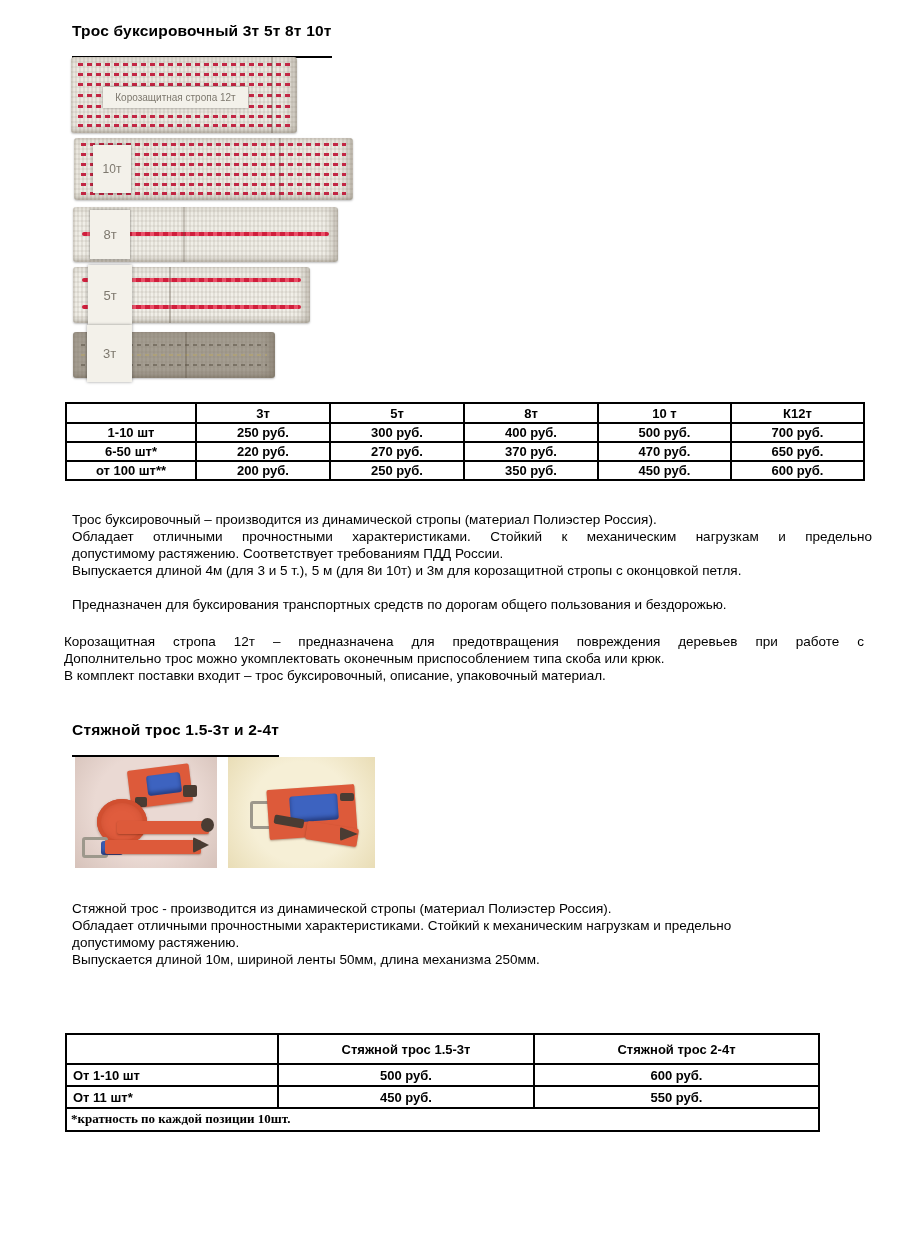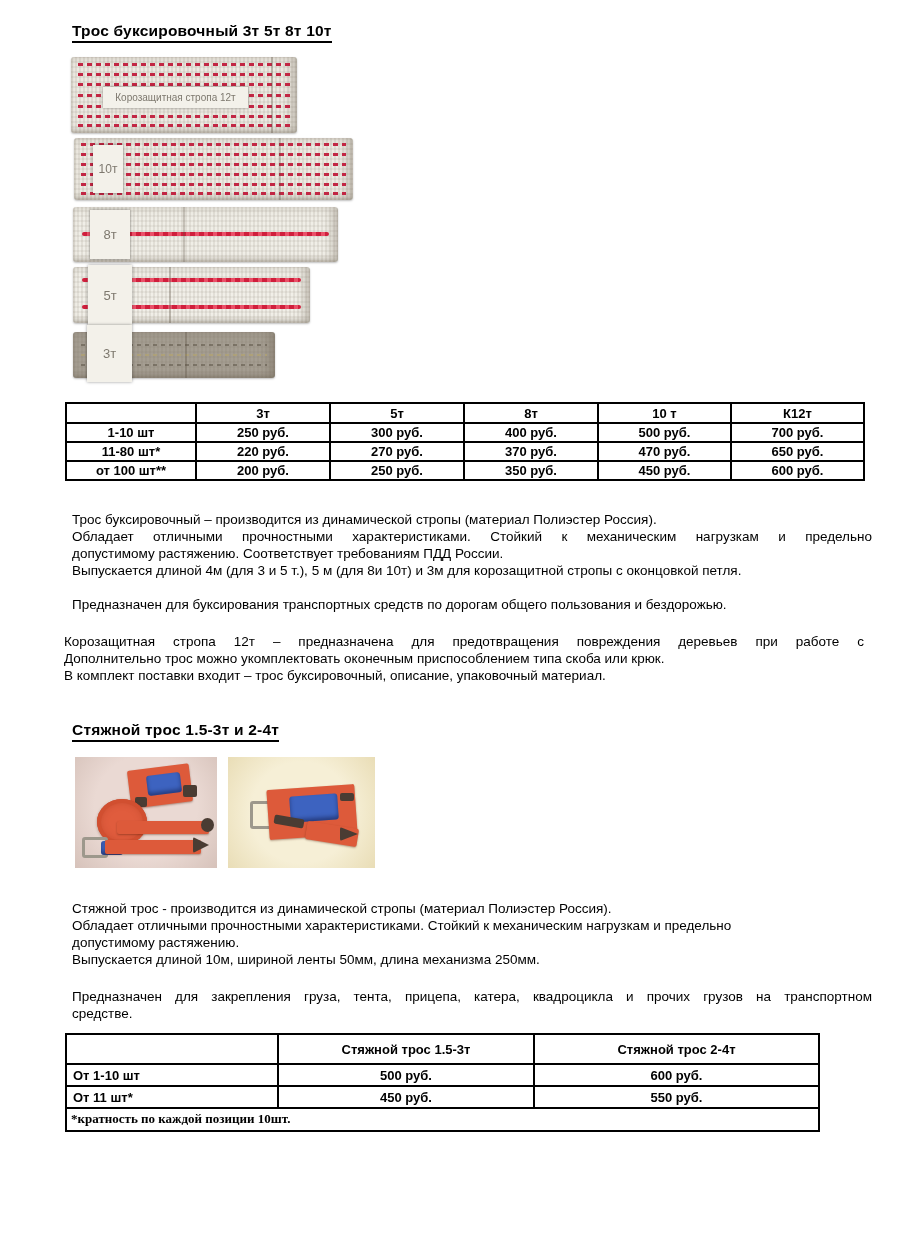--- a/index.html
+++ b/index.html
@@ -7,21 +7,21 @@
   .page {
     position:relative; width:900px; height:1258px; background:#ffffff;
     font-family:"Liberation Sans", sans-serif; color:#000;
     overflow:hidden;
   }
   .abs { position:absolute; }
 
   
   .doc-title {
     font-size:15.5px; font-weight:bold; letter-spacing:.2px;
-    border-bottom:2px solid #000; padding-bottom:1px; display:inline-block;
+    border-bottom:2px solid #000; padding-bottom:16px; display:inline-block;
   }
 
   
   .para { width:800px; font-size:13.5px; line-height:17px; }
   .line { white-space:nowrap; }
   .line.just { white-space:normal; text-align:justify; text-align-last:justify; }
 
   
   table { border-collapse:collapse; table-layout:fixed; }
   td, th {
@@ -97,21 +97,21 @@
     </div>
 
     <div class="strap" style="left:6px; top:81px; width:279px; height:62px;">
       <div class="stitch" style="top:5px;"></div>
       <div class="stitch" style="top:15px;"></div>
       <div class="stitch" style="top:25px;"></div>
       <div class="stitch" style="top:35px;"></div>
       <div class="stitch" style="top:45px;"></div>
       <div class="stitch" style="top:54px;"></div>
       <div class="fold" style="right:72px;"></div>
-      <div class="tag" style="left:19px; top:7px; width:30px; height:48px; font-size:12px;">10т</div>
+      <div class="tag" style="left:19px; top:7px; width:38px; height:48px; font-size:12px;">10т</div>
     </div>
 
     <div class="strap" style="left:5px; top:150px; width:265px; height:55px; background-color:#f0eee7;">
       <div class="zigline" style="top:25px;"></div>
       <div class="fold" style="left:110px;"></div>
       <div class="tag" style="left:17px; top:3px; width:40px; height:49px; font-size:13px;">8т</div>
     </div>
 
     <div class="strap" style="left:5px; top:210px; width:237px; height:56px; background-color:#f1efe8;">
       <div class="zigline" style="top:11px;"></div>
@@ -149,21 +149,21 @@
     </tr>
     <tr style="height:18px">
       <td>1-10 шт</td>
       <td>250 руб.</td>
       <td>300 руб.</td>
       <td>400 руб.</td>
       <td>500 руб.</td>
       <td>700 руб.</td>
     </tr>
     <tr style="height:18px">
-      <td>11-80 шт*</td>
+      <td>6-50 шт*</td>
       <td>220 руб.</td>
       <td>270 руб.</td>
       <td>370 руб.</td>
       <td>470 руб.</td>
       <td>650 руб.</td>
     </tr>
     <tr style="height:18px">
       <td>от 100 шт**</td>
       <td>200 руб.</td>
       <td>250 руб.</td>
@@ -219,24 +219,20 @@
     <div class="darkbit" style="left:112px; top:36px; width:14px; height:8px;"></div>
   </div>
 
   <div class="abs para" style="left:72px; top:900px;">
     <div class="line">Стяжной трос  - производится из динамической стропы (материал Полиэстер Россия).</div>
     <div class="line">Обладает отличными прочностными характеристиками. Стойкий к механическим нагрузкам и предельно</div>
     <div class="line">допустимому растяжению.</div>
     <div class="line">Выпускается длиной 10м, шириной ленты 50мм, длина механизма 250мм.</div>
   </div>
 
-  <div class="abs para" style="left:72px; top:988px;">
-    <div class="line just">Предназначен для закрепления груза, тента, прицепа, катера, квадроцикла и прочих грузов на транспортном</div>
-    <div class="line">средстве.</div>
-  </div>
 
   <table class="abs t2" style="left:65px; top:1033px; width:753px;">
     <colgroup>
       <col style="width:212px">
         <col style="width:256px">
         <col style="width:285px">
     </colgroup>
     <tbody>
         <tr style="height:30px">
       <th></th>

